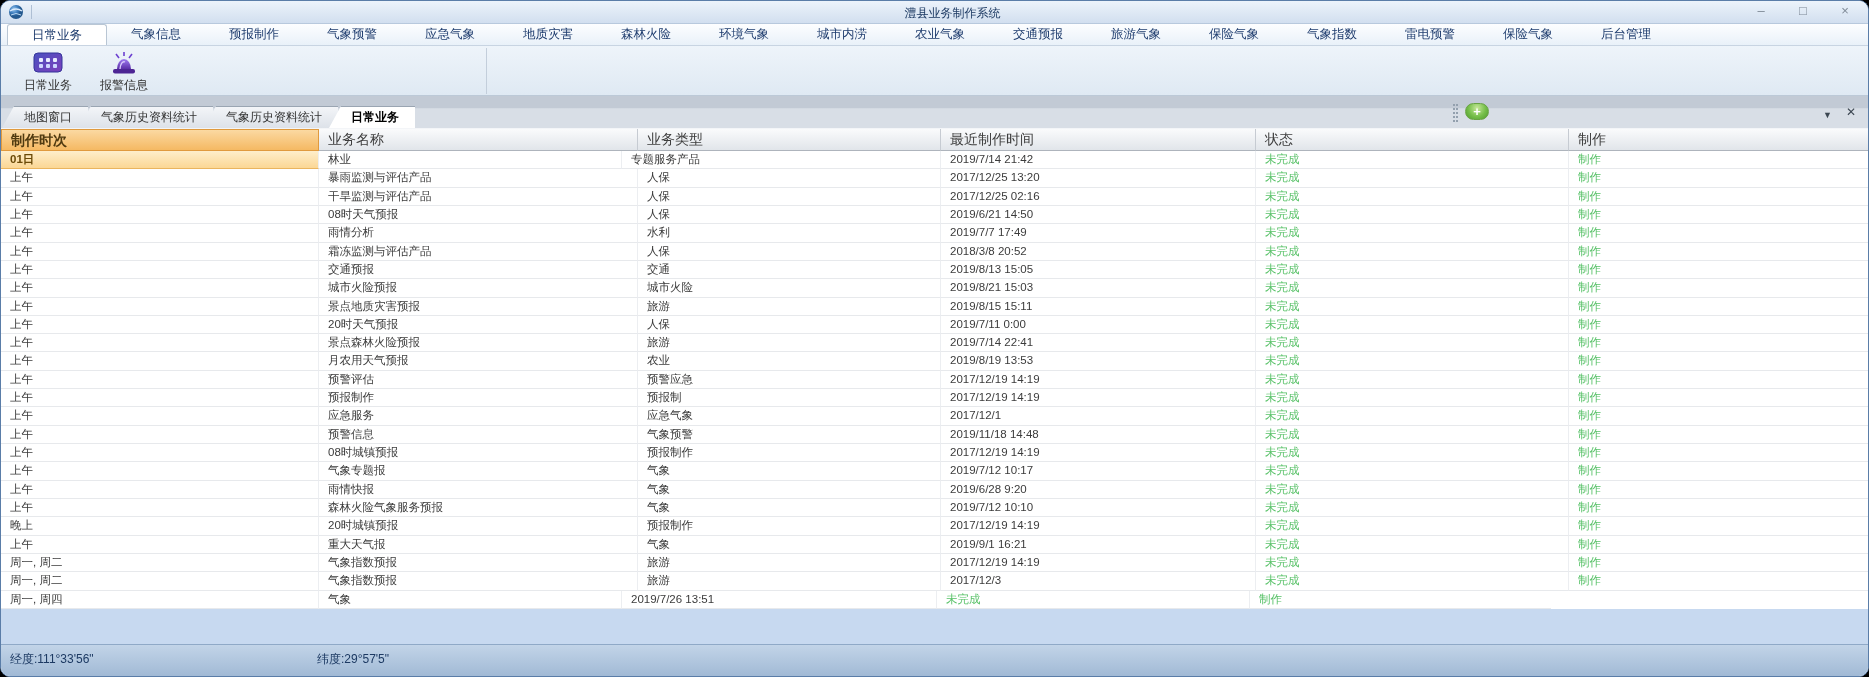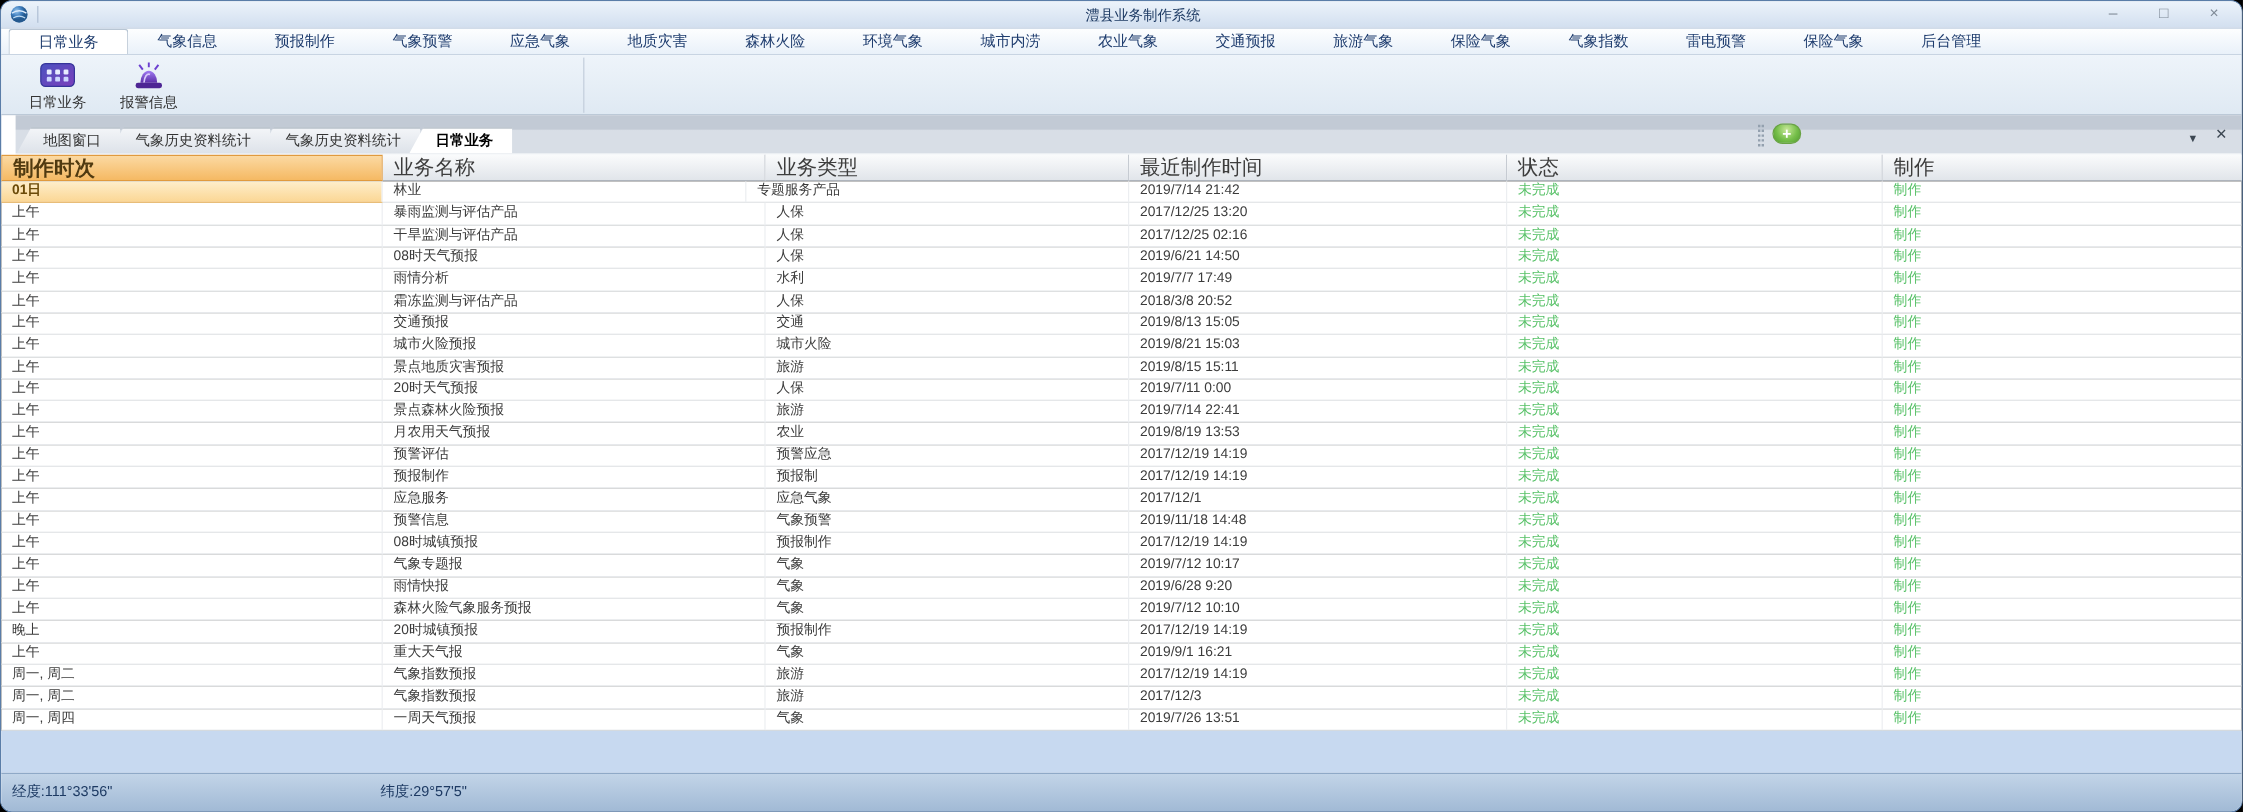--- a/index.html
+++ b/index.html
@@ -46,21 +46,21 @@
   }
   .ribbon-btn{
     position:absolute; top:2px; width:70px; height:46px; text-align:center;
   }
   .ribbon-btn .icon{ display:block; height:26px; margin-top:2px; }
   .ribbon-btn .lbl{ display:block; font-size:12px; color:#333; margin-top:1px; white-space:nowrap; }
   .rb1{ left:12px; } .rb2{ left:88px; }
   .ribbon-divider{ position:absolute; left:485px; top:2px; width:1px; height:46px; background:#c3cedb; }
   
   .tabstrip{
-    position:absolute; top:95px; left:12px; right:0; height:33px;
+    position:absolute; top:95px; left:0; right:0; height:33px;
     background:linear-gradient(180deg,#c2cad5 0%,#c2cad5 36%,#d8dee6 40%,#d8dee6 100%);
     border-bottom:1px solid #f3f5f8;
   }
   .doc-tabs{ position:absolute; left:10px; bottom:0; display:flex; align-items:flex-end; height:23px; }
   .doc-tab{
     position:relative; height:22px; line-height:22px; padding:0 16px 0 22px;
     margin-left:-9px; font-size:12px; color:#333; white-space:nowrap;
     background:linear-gradient(#f4f6f9,#dde2e9);
     clip-path:polygon(12px 0,100% 0,100% 100%,0 100%);
     box-shadow:inset 0 1px 0 #9aa5b2;
@@ -74,21 +74,21 @@
     border:1px solid #69a344; color:#fff; font-weight:bold; font-size:13px;
     text-align:center; line-height:15px;
   }
   .tab-right{ position:absolute; right:12px; top:9px; display:flex; gap:14px; }
   .tab-right span{ font-size:12px; color:#3c4document2; color:#3c4752; line-height:14px; }
   
   .thead{
     position:absolute; top:128px; left:0; right:0; height:22px; display:flex;
   }
   .hcell{
-    height:22px; line-height:21px; font-size:17px; color:#3d3d3d;
+    height:22px; line-height:21px; font-size:14px; color:#3d3d3d;
     padding-left:9px; white-space:nowrap; overflow:hidden;
     background:linear-gradient(#fafbfc,#e1e5ea);
     border-right:1px solid #c6cbd2; border-bottom:1px solid #aeb4bc;
   }
   .hcell.sel{
     background:linear-gradient(#fbd9a2,#f5b963);
     border:1px solid #e09a3e; color:#503a10; font-weight:bold;
   }
   .tbody{ position:absolute; top:150px; left:0; right:0; height:458px; background:#404040; overflow:hidden; }
   .trow{ display:flex; height:18.32px; background:#fff; }
@@ -416,21 +416,20 @@
       <div class="trow">
         <div class="tcell c0">周一, 周二</div>
         <div class="tcell c1">气象指数预报</div>
         <div class="tcell c2">旅游</div>
         <div class="tcell c3">2017/12/3</div>
         <div class="tcell c4 green">未完成</div>
         <div class="tcell c5 green">制作</div>
       </div>
       <div class="trow">
         <div class="tcell c0">周一, 周四</div>
-        <div class="tcell c1">一周天气预报</div>
         <div class="tcell c2">气象</div>
         <div class="tcell c3">2019/7/26 13:51</div>
         <div class="tcell c4 green">未完成</div>
         <div class="tcell c5 green">制作</div>
       </div>
     </div>
 
   <div class="bluegap"></div>
 
   <div class="statusbar">

